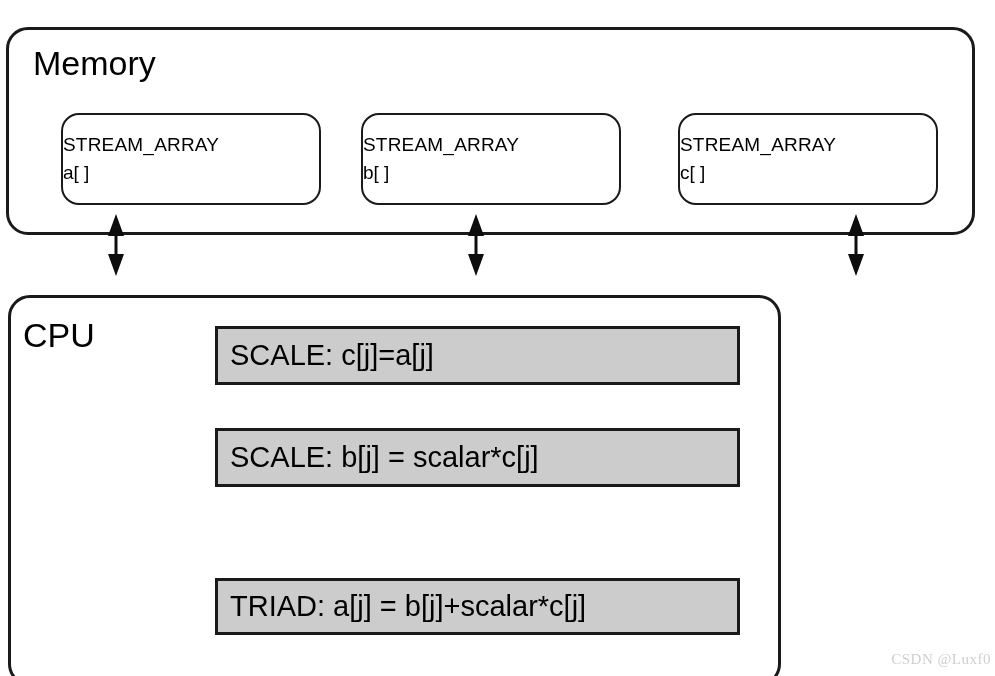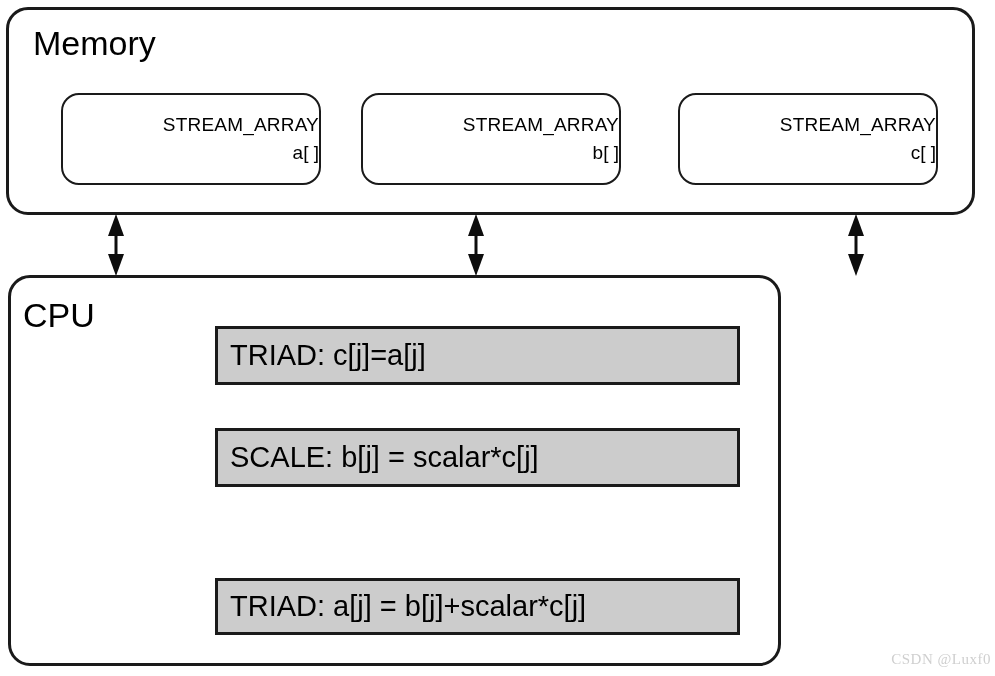--- a/index.html
+++ b/index.html
@@ -21,20 +21,21 @@
     overflow: hidden;
   }
 
   
   .container-box {
     position: absolute;
     box-sizing: border-box;
     background: #ffffff;
     border: 3px solid #1a1a1a;
     border-radius: 22px;
+    margin-top: 20px;
   }
 
   #memory-box {
     left: 6px;
     top: 7px;
     width: 969px;
     height: 208px;
   }
 
   #cpu-box {
@@ -77,21 +78,21 @@
     position: absolute;
     box-sizing: border-box;
     top: 0;
     width: 260px;
     height: 92px;
     background: #ffffff;
     border: 2.5px solid #1a1a1a;
     border-radius: 18px;
     display: flex;
     flex-direction: column;
-    align-items: flex-end;
+    align-items: flex-start;
     justify-content: center;
     text-align: center;
   }
 
   .array-box .line {
     font-size: 19px;
     color: #000000;
     line-height: 1.45;
     white-space: nowrap;
   }
@@ -206,21 +207,21 @@
       <polygon points="15,0 7,22 23,22" fill="#0d0d0d"></polygon>
       <polygon points="15,62 7,40 23,40" fill="#0d0d0d"></polygon>
     </svg>
   </div>
 
   <div class="container-box" id="cpu-box">
     <div class="container-title" id="cpu-title">CPU</div>
   </div>
 
   <div class="op-box" id="op-box-0">
-    <span class="op-text">TRIAD: c[j]=a[j]</span>
+    <span class="op-text">SCALE: c[j]=a[j]</span>
   </div>
 
   <div class="op-box" id="op-box-1">
     <span class="op-text">SCALE:  b[j] = scalar*c[j]</span>
   </div>
 
 
   <div class="op-box" id="op-box-3">
     <span class="op-text">TRIAD:  a[j] = b[j]+scalar*c[j]</span>
   </div>

